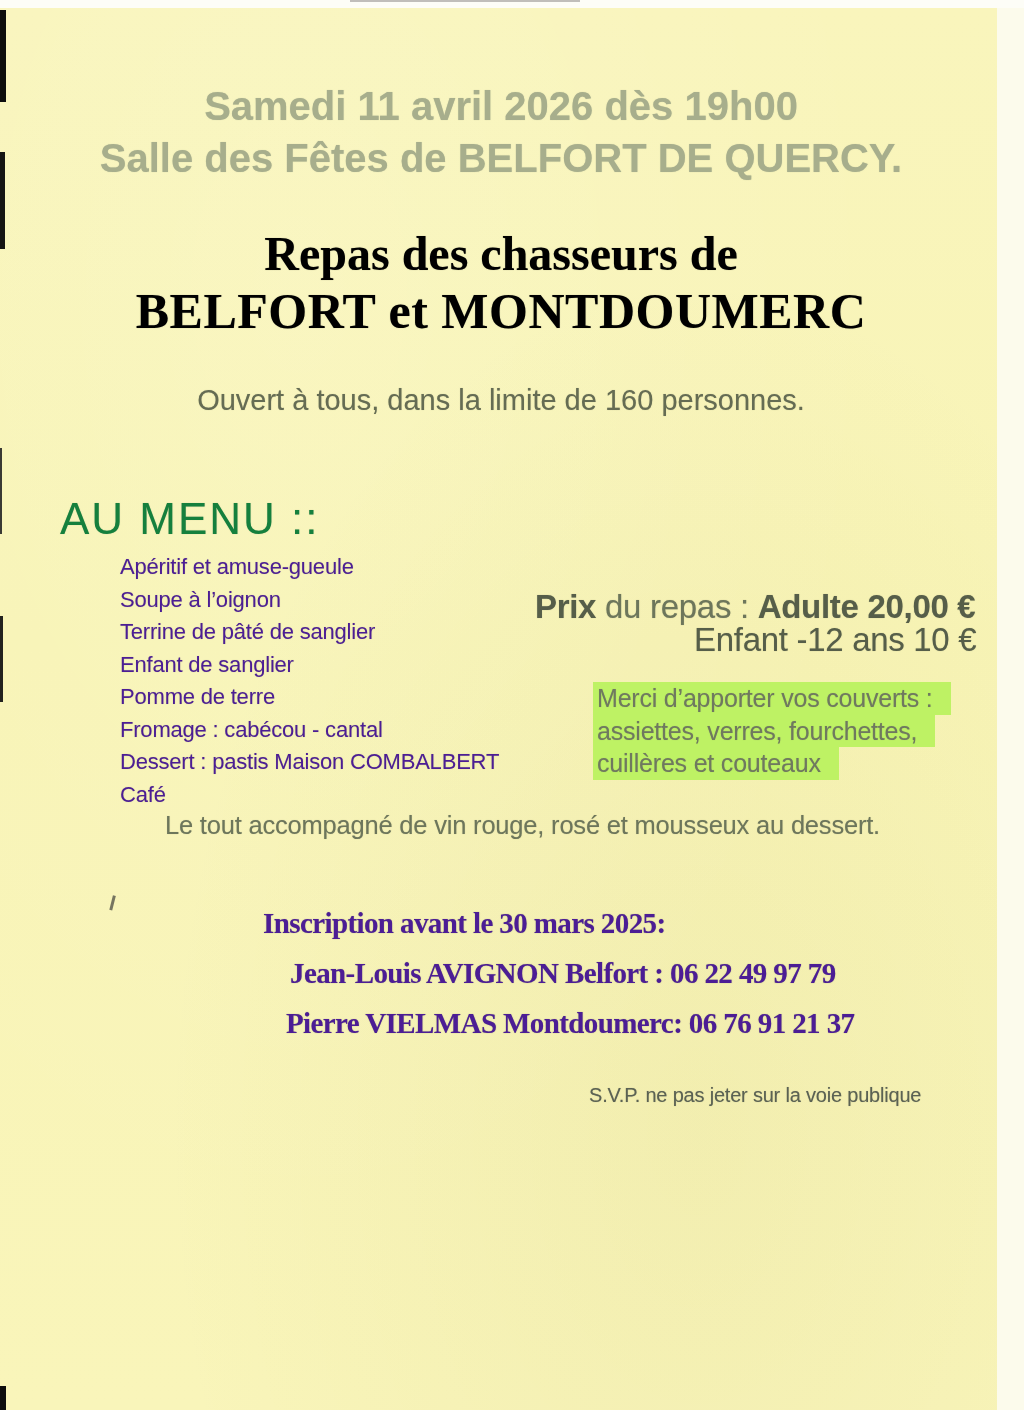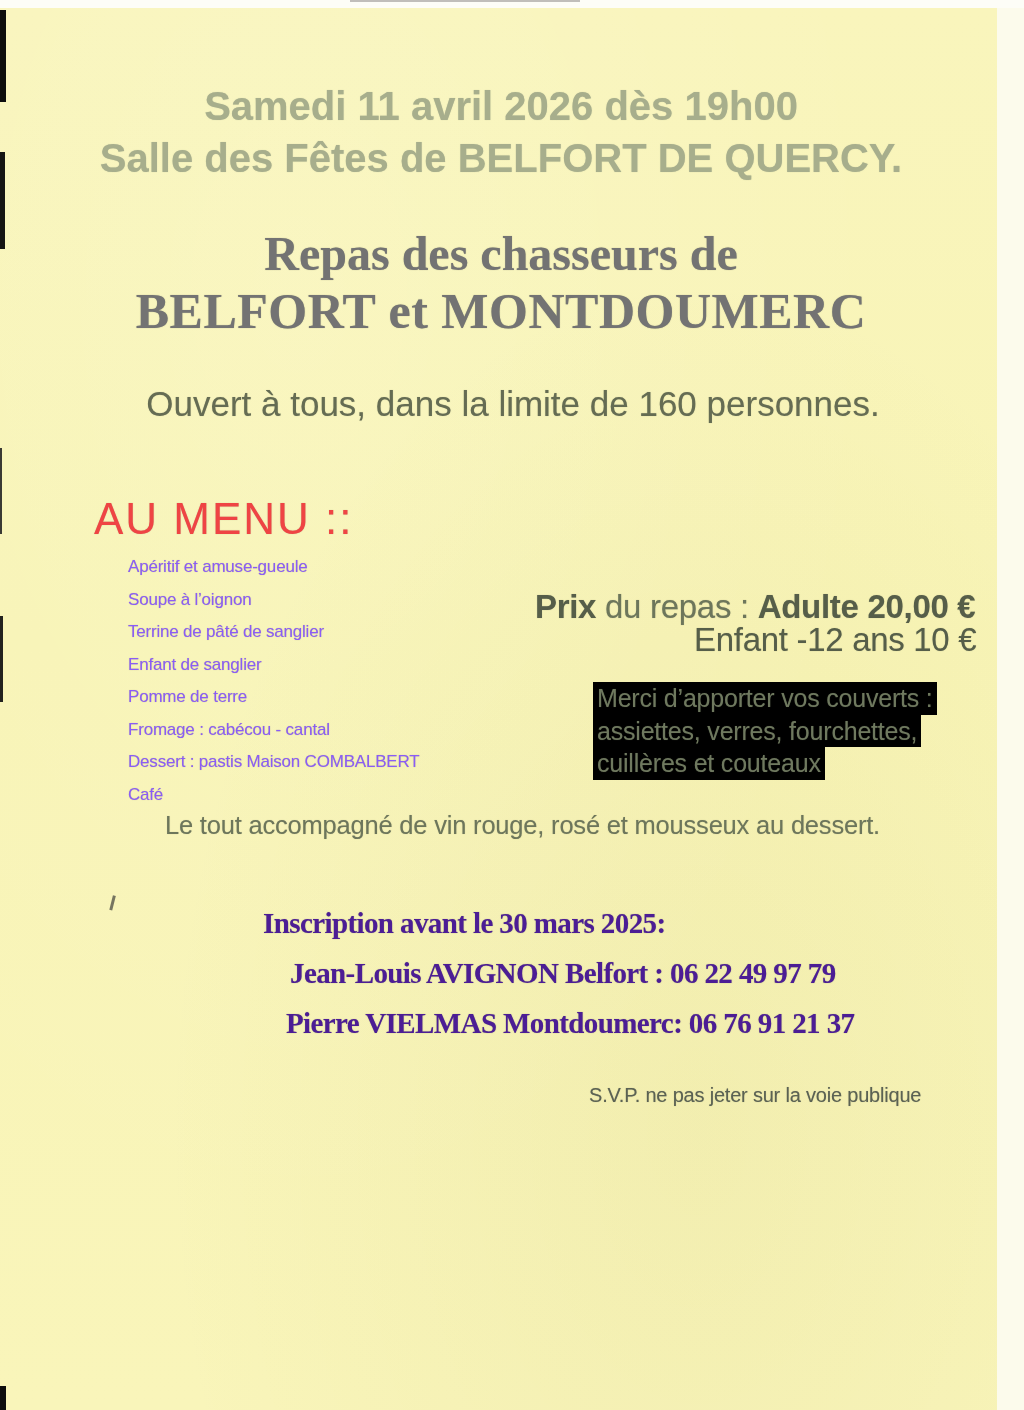--- a/index.html
+++ b/index.html
@@ -45,64 +45,61 @@
     color: #a7ae8c;
     text-shadow: 0 0 1px rgba(167,174,140,.55);
   }
   .hdr.l1 { top: 84px; }
   .hdr.l2 { top: 136px; }
 
   
   .title {
     left: 0; width: 1002px; text-align: center;
     font-family: "Liberation Serif", serif;
-    font-weight: bold; color: #737373;
+    font-weight: bold; color: #000000;
     text-shadow: 0 0 1px rgba(90,95,78,.5);
   }
   .title.l1 { top: 226px; font-size: 48px; }
   .title.l2 { top: 282px; font-size: 50px; letter-spacing: .5px; }
 
   .subtitle {
     left: 0; top: 384px; width: 1002px; text-align: center;
-    font-size: 35px; color: #656c53;
+    font-size: 29px; color: #656c53;
     text-shadow: 0 0 1px rgba(101,108,83,.4);
-    padding-left: 12px;
   }
 
   .menu-heading {
     left: 60px; top: 494px;
-    font-size: 44px; color: #ef4444; letter-spacing: 2px;
+    font-size: 44px; color: #15803d; letter-spacing: 2px;
     text-shadow: 0 0 1px rgba(125,132,102,.45);
-    margin-left: 34px;
   }
 
   .menu-list {
     left: 120px; top: 551px;
-    font-size: 17px; line-height: 32.5px; color: #8b5cf6;
+    font-size: 22px; line-height: 32.5px; color: #4c1d95;
     letter-spacing: -0.2px;
     text-shadow: 0 0 1px rgba(109,118,91,.4);
-    margin-left: 8px;
   }
 
   .price-line { font-size: 33px; letter-spacing: -0.3px; color: #6d765b;
                 text-shadow: 0 0 1px rgba(86,94,73,.4); white-space: nowrap; }
   .price-line .b { font-weight: bold; color: #565e49; }
   .price1 { left: 535px; top: 588px; }
   .price2 { left: 694px; top: 621px; font-weight: normal; color: #565e49; }
 
   .cutlery {
     left: 593px; top: 682px;
     font-size: 25px; line-height: 32.5px; color: #6f795f;
     letter-spacing: -0.2px;
     text-shadow: 0 0 1px rgba(111,121,95,.4);
   }
   .cutlery .hl {
     display: inline-block;
-    background: #000000;
-    padding: 0 4px 0 4px;
+    background: #bef264;
+    padding: 0 18px 0 4px;
     white-space: nowrap;
   }
 
   .footnote {
     left: 165px; top: 811px;
     font-size: 25.5px; color: #6d765b; letter-spacing: -0.2px;
     text-shadow: 0 0 1px rgba(109,118,91,.4);
     white-space: nowrap;
     text-align: center;
   }

